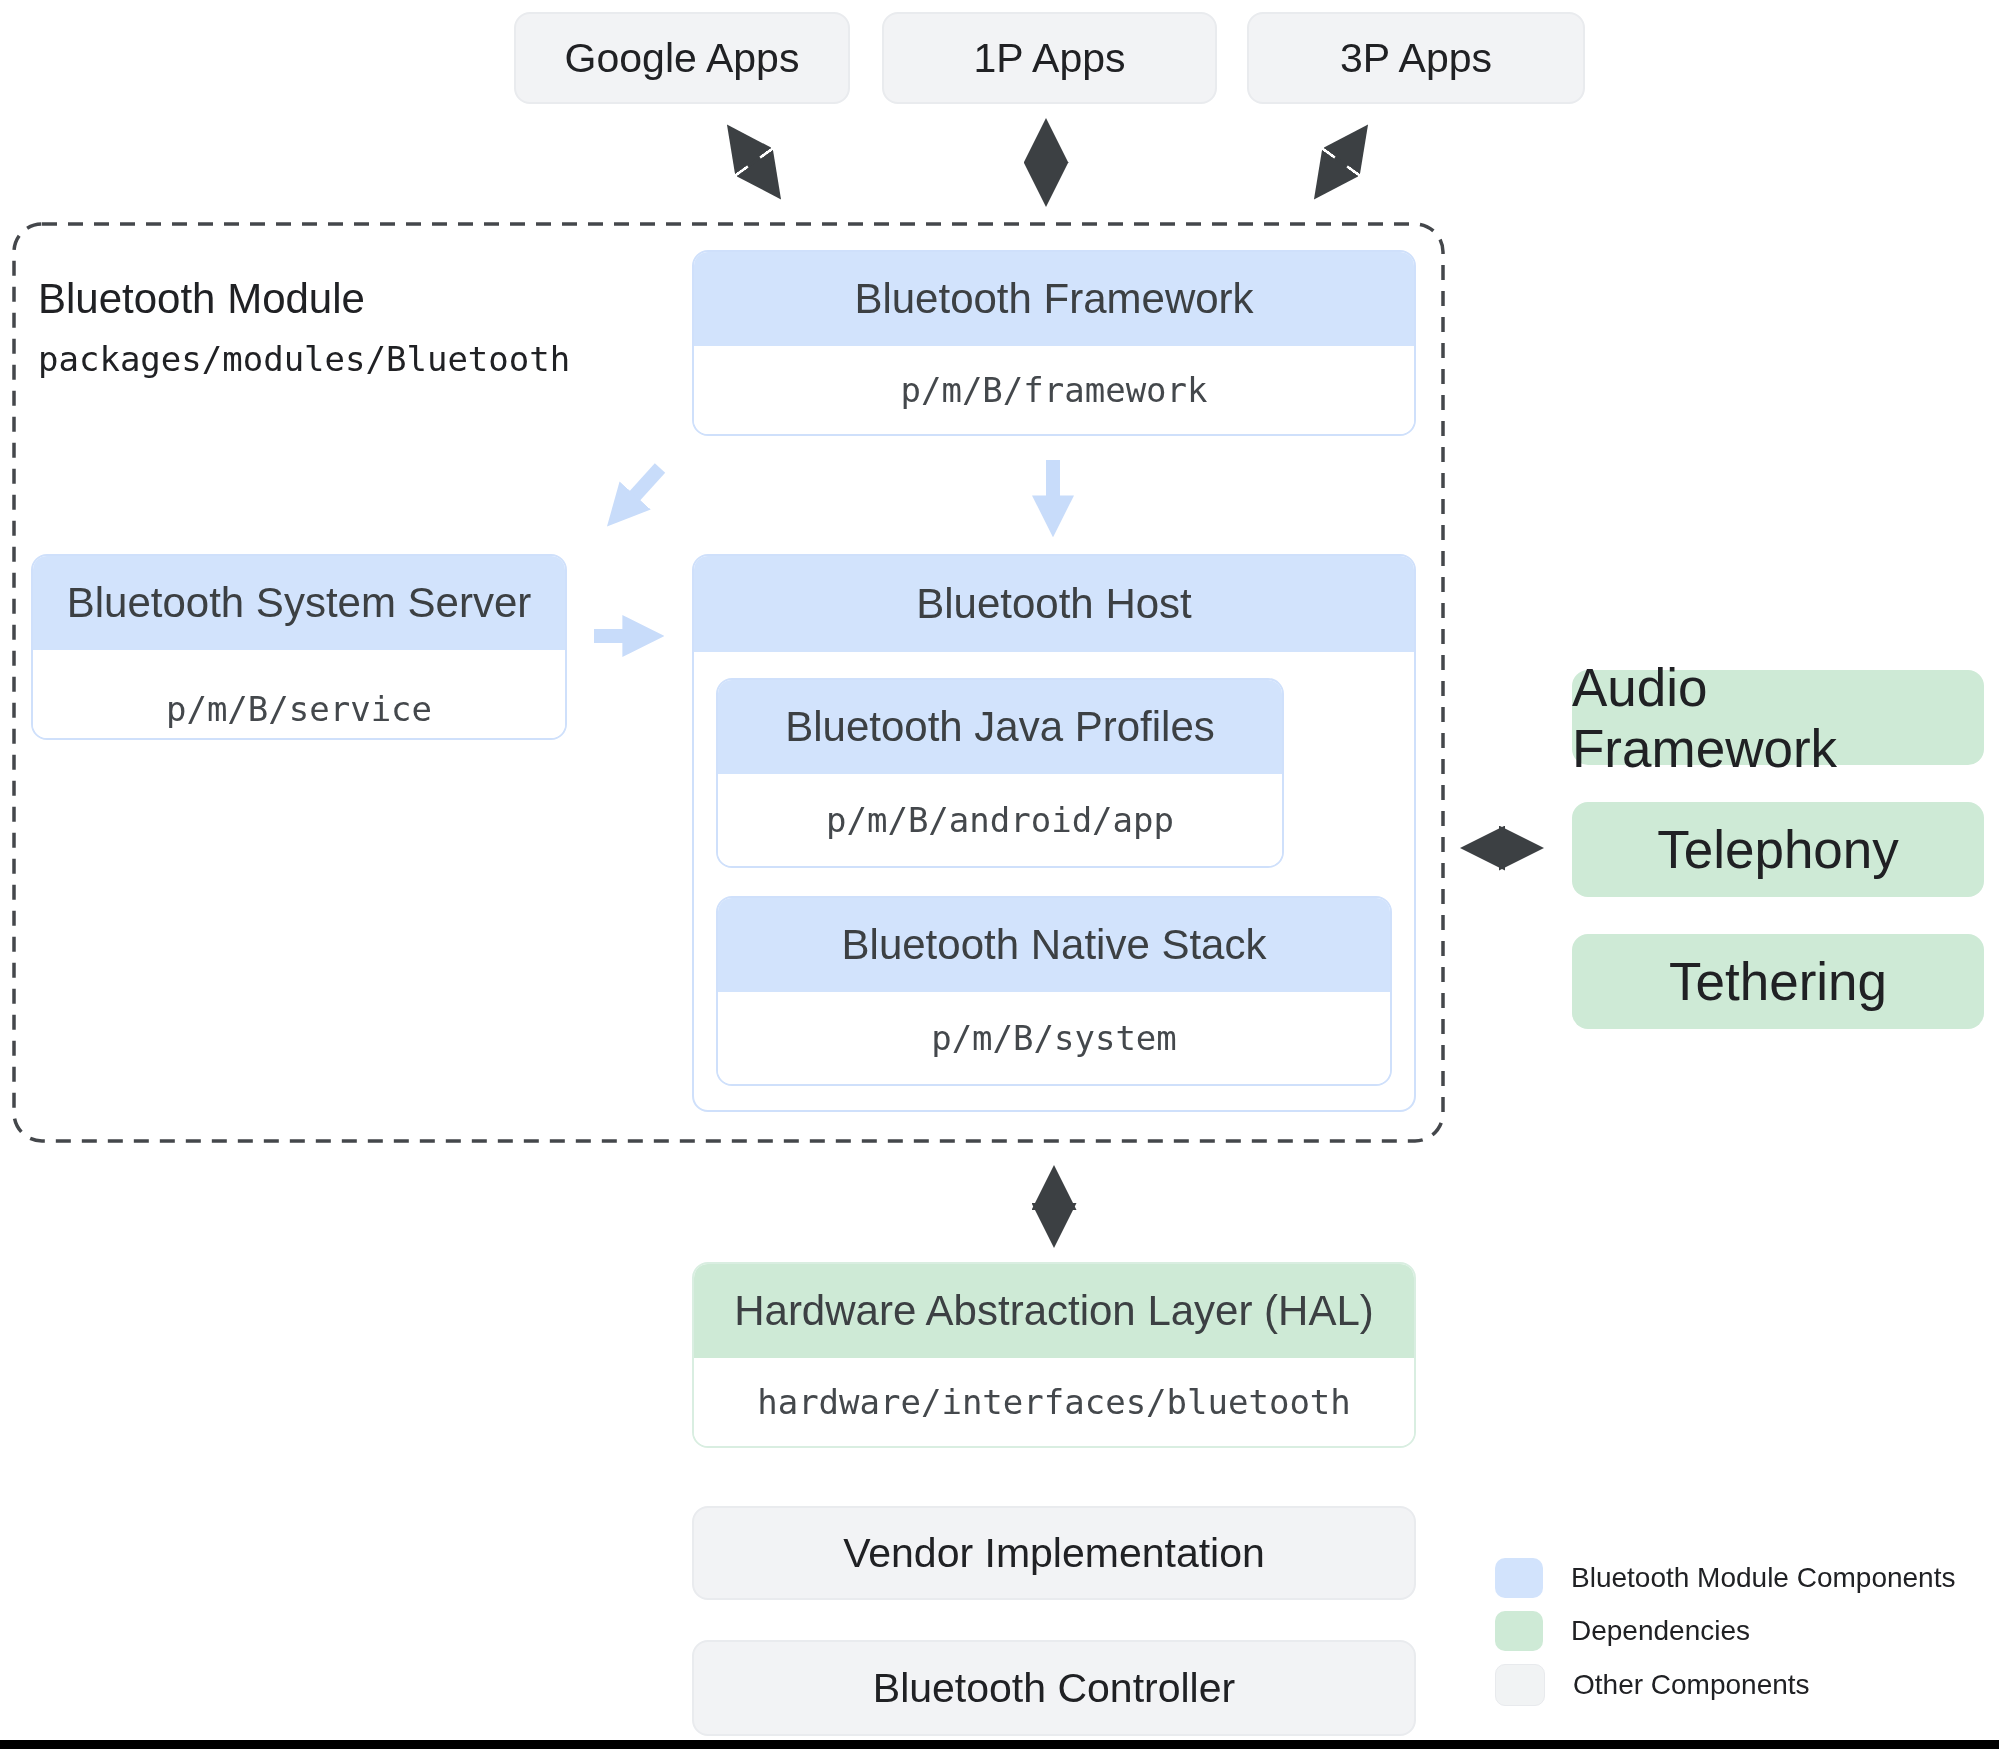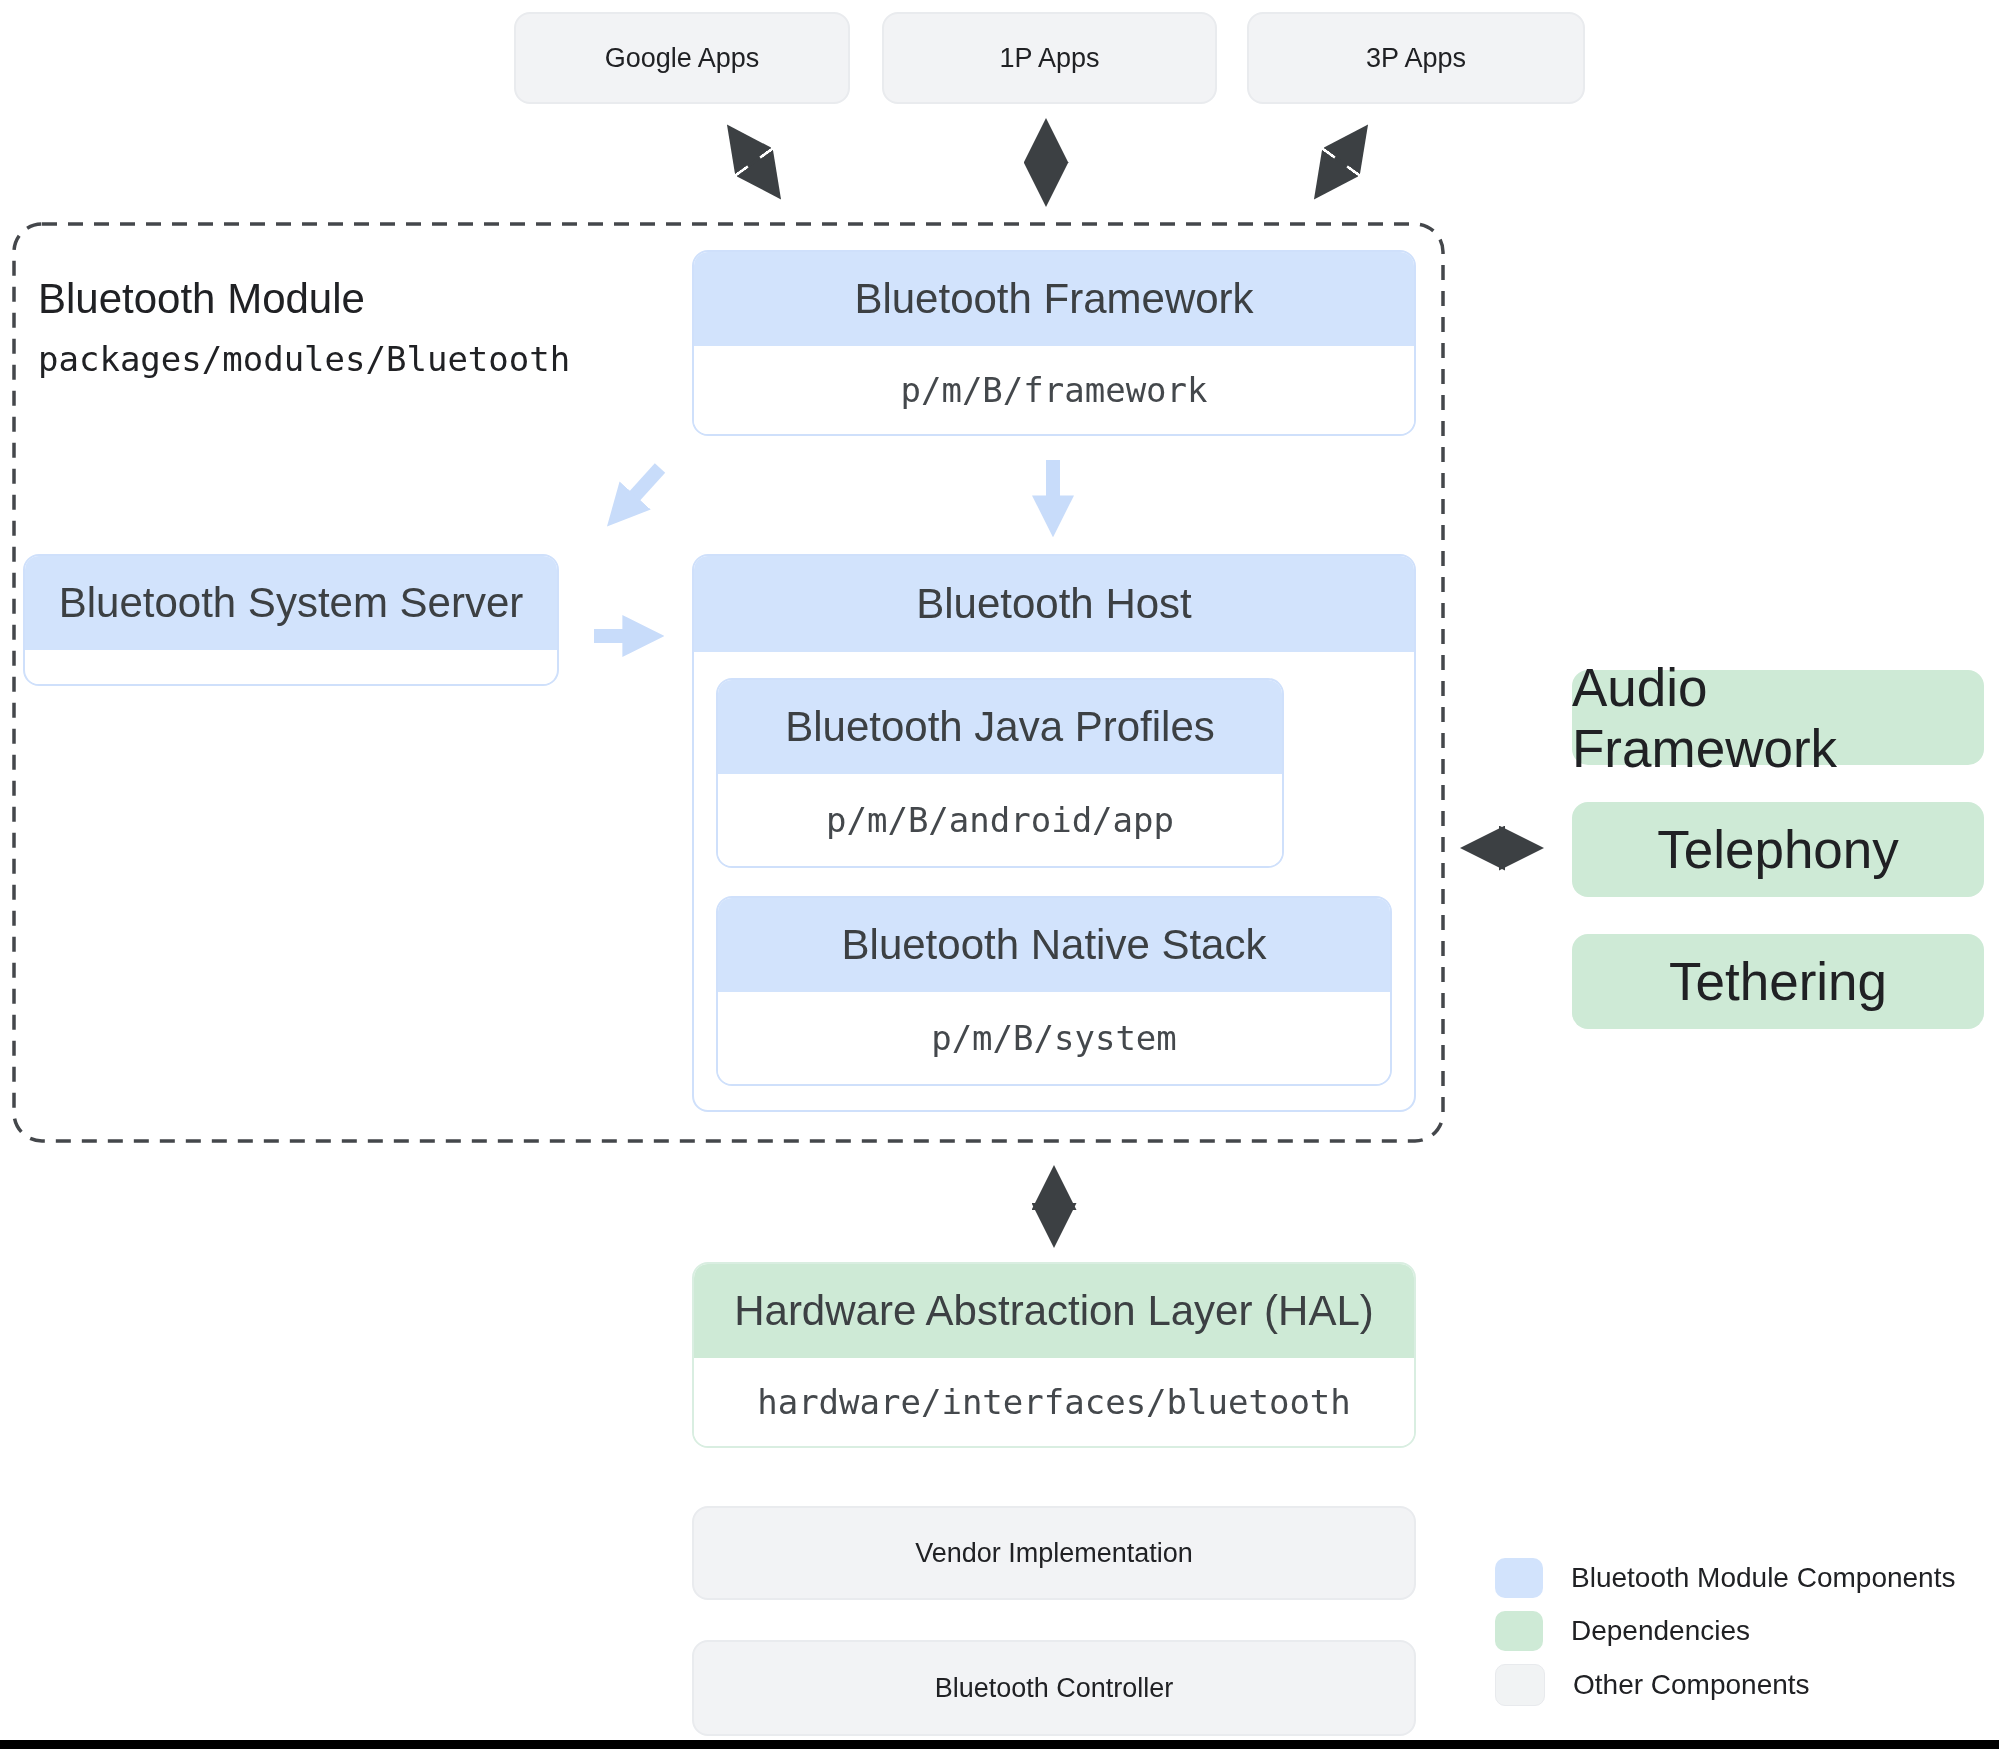--- a/index.html
+++ b/index.html
@@ -10,21 +10,21 @@
     font-family:"Liberation Sans", sans-serif;
     overflow:hidden;
   }
   .abs{position:absolute;box-sizing:border-box;}
   
   .gray-box{
     background:#f2f3f5;
     border:2px solid #e9ebee;
     border-radius:16px;
     display:flex;align-items:center;justify-content:center;
-    font-size:27px;color:#202124;
+    font-size:41px;color:#202124;
   }
   
   .card{
     border-radius:16px;
     background:#ffffff;
     border:2px solid #cfe0fb;
     overflow:hidden;
     display:flex;flex-direction:column;
   }
   .card-green{border-color:#d9eee1;}
@@ -113,21 +113,21 @@
     </div>
 
   <div class="abs module-title" style="left:38px;top:278px;">Bluetooth Module</div>
   <div class="abs module-path" style="left:38px;top:342px;">packages/modules/Bluetooth</div>
 
   <div class="abs card" style="left:692px;top:250px;width:724px;height:186px;">
     <div class="card-header">Bluetooth Framework</div>
     <div class="card-body">p/m/B/framework</div>
   </div>
 
-  <div class="abs card" style="left:23px;top:554px;width:536px;height:132px;gap:29px;">
+  <div class="abs card" style="left:31px;top:554px;width:536px;height:186px;gap:29px;">
     <div class="card-header">Bluetooth System Server</div>
     <div class="card-body">p/m/B/service</div>
   </div>
 
   <div class="abs host-box" style="left:692px;top:554px;width:724px;height:558px;">
     <div class="host-header">Bluetooth Host</div>
   </div>
 
   <div class="abs card" style="left:716px;top:678px;width:568px;height:190px;">
     <div class="card-header">Bluetooth Java Profiles</div>

